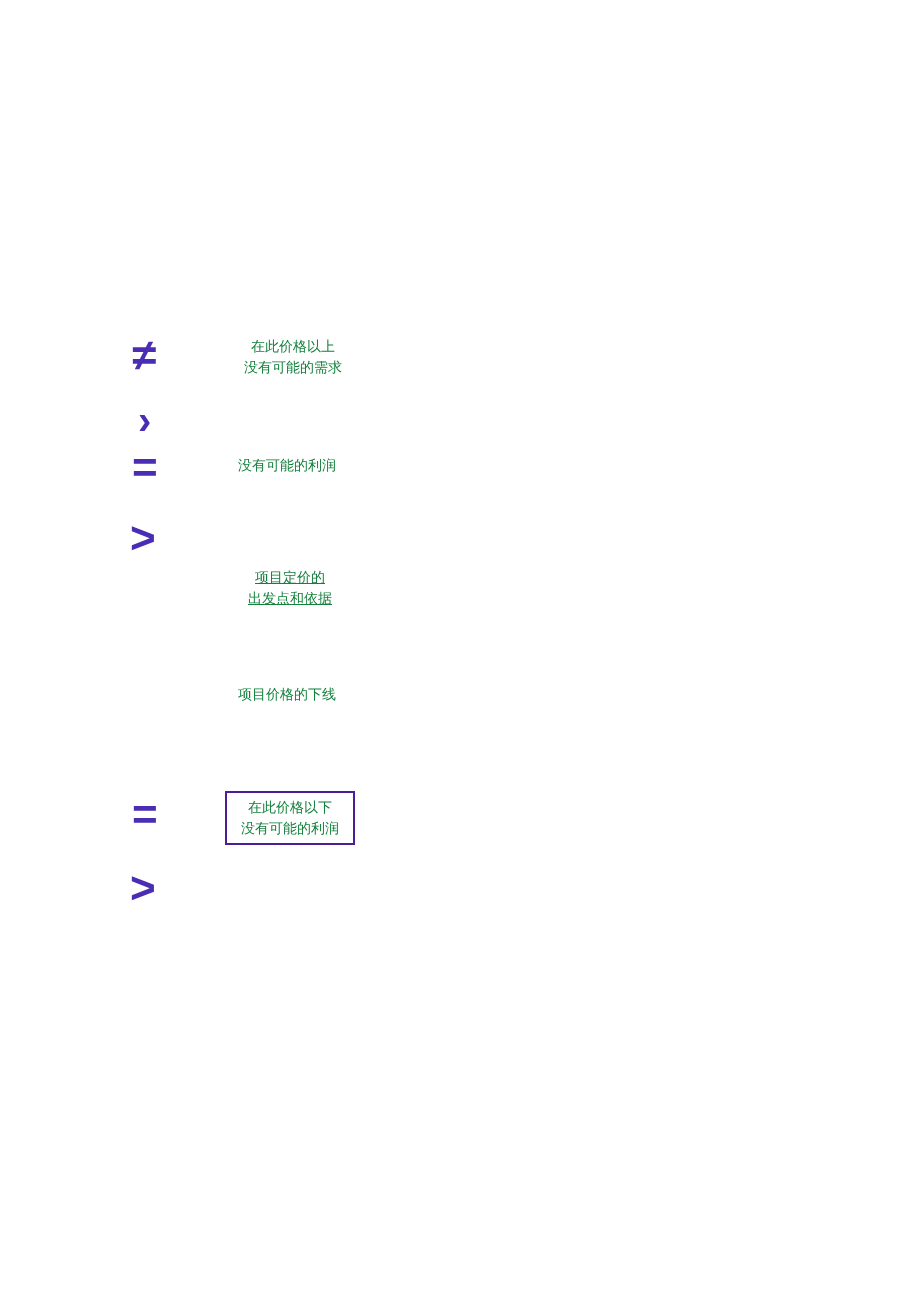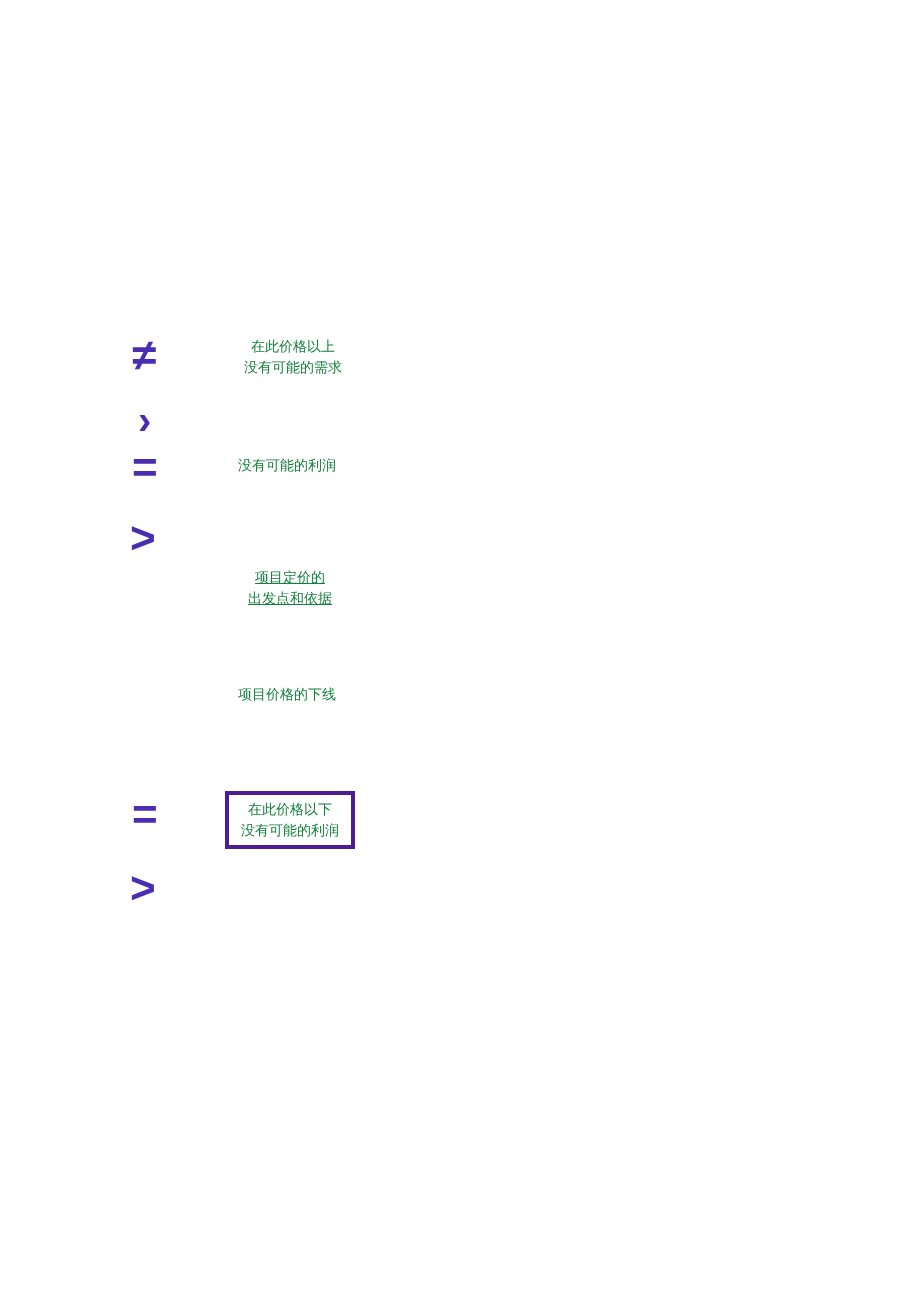--- a/index.html
+++ b/index.html
@@ -76,21 +76,21 @@
     }
     .t4 {
       left: 222px;
       top: 684px;
       width: 130px;
     }
     .t5 {
       left: 225px;
       top: 791px;
       width: 130px;
-      border: 4px solid #4c1d95;
+      border: 2px solid #4c1d95;
       padding: 4px 6px;
     }
   </style>
 </head>
 <body>
 
 <div class="symbol sym-ne">≠</div>
 <div class="symbol sym-angle">›</div>
 <div class="symbol sym-eq1">=</div>
 <div class="symbol sym-gt1">&gt;</div>

